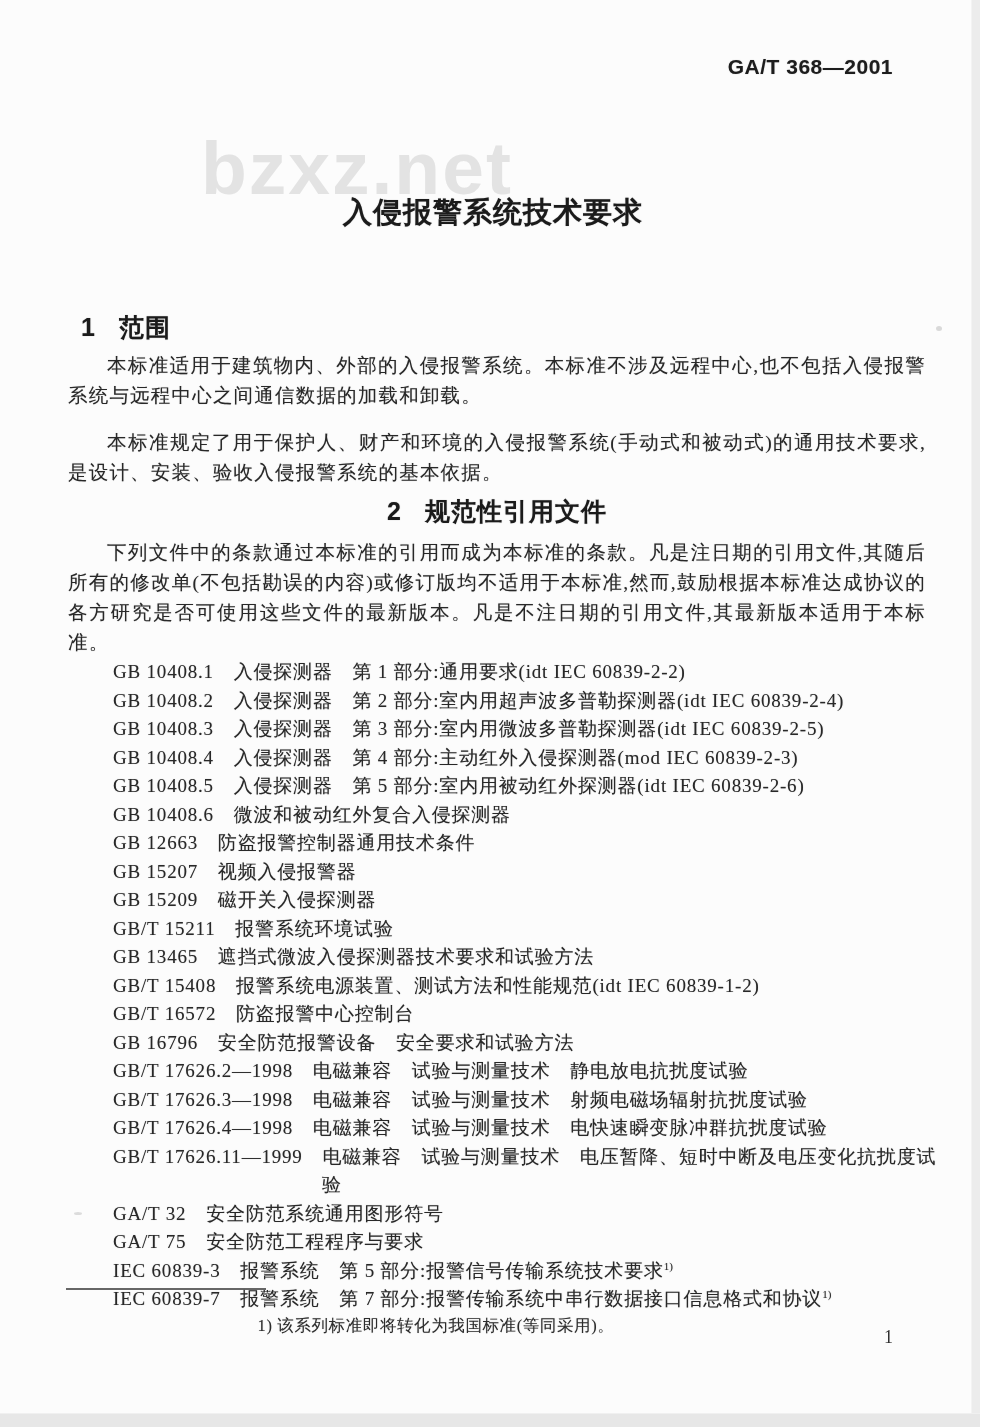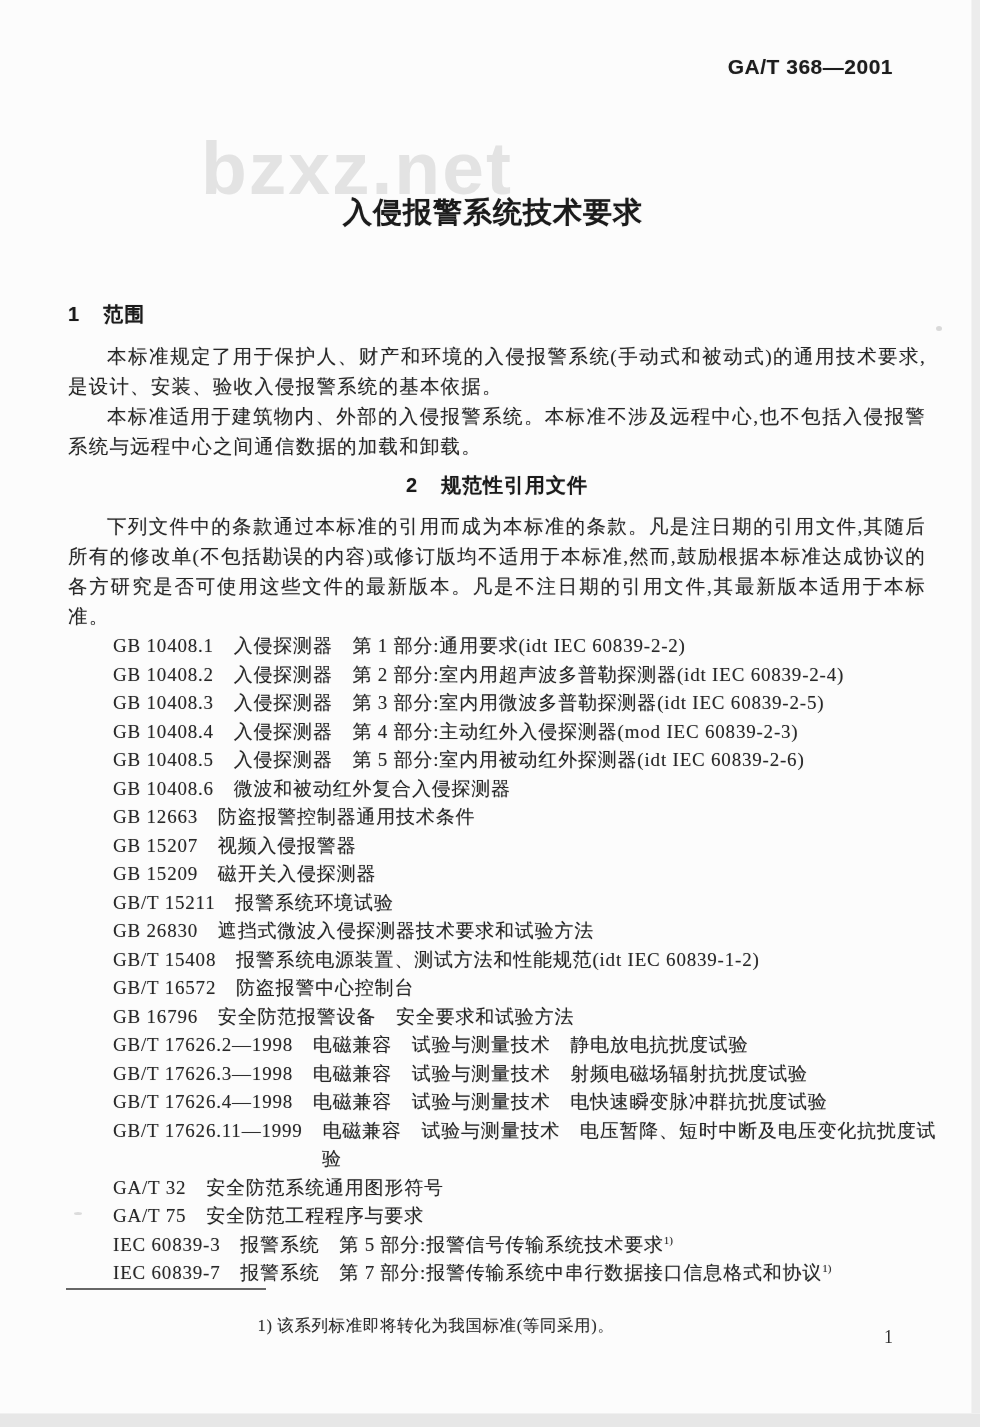--- a/index.html
+++ b/index.html
@@ -36,23 +36,23 @@
     text-align:center;
     font-family:"Liberation Sans", sans-serif;
     font-weight:700;font-size:29px;line-height:32px;
     letter-spacing:1px;color:#1b1b1b;
     transform:translateX(-7px);
     text-shadow:0 0 1px rgba(30,30,30,.4);
   }
 
   .content{position:absolute;left:68px;top:303px;width:858px;}
   .sec-heading{
-    margin:0;
+    margin:13px;
     font-family:"Liberation Sans", sans-serif;
-    font-weight:700;font-size:20px;line-height:22px;
+    font-weight:700;font-size:25px;line-height:22px;
     color:#1b1b1b;letter-spacing:1px;
     text-shadow:0 0 1px rgba(30,30,30,.4);
   }
   .sec-heading .hgap{display:inline-block;width:23px;}
   .sec-heading.sec2{margin-top:12px;text-align:center;}
 
   .body-para{
     margin:0;
     font-size:19.5px;line-height:30px;
     letter-spacing:1.2px;
@@ -102,39 +102,39 @@
   <div class="doc-code">GA/T 368—2001</div>
 
   <div class="watermark">bzxz.net</div>
 
   <h1 class="doc-title">入侵报警系统技术要求</h1>
 
   <div class="content">
 
     <h2 class="sec-heading"><span>1</span><span class="hgap"></span><span>范围</span></h2>
 
+    <p class="body-para">本标准适用于建筑物内、外部的入侵报警系统。本标准不涉及远程中心,也不包括入侵报警系统与远程中心之间通信数据的加载和卸载。</p>
     <p class="body-para first">本标准规定了用于保护人、财产和环境的入侵报警系统(手动式和被动式)的通用技术要求,是设计、安装、验收入侵报警系统的基本依据。</p>
-    <p class="body-para">本标准适用于建筑物内、外部的入侵报警系统。本标准不涉及远程中心,也不包括入侵报警系统与远程中心之间通信数据的加载和卸载。</p>
 
     <h2 class="sec-heading sec2"><span>2</span><span class="hgap"></span><span>规范性引用文件</span></h2>
 
     <p class="body-para intro">下列文件中的条款通过本标准的引用而成为本标准的条款。凡是注日期的引用文件,其随后所有的修改单(不包括勘误的内容)或修订版均不适用于本标准,然而,鼓励根据本标准达成协议的各方研究是否可使用这些文件的最新版本。凡是不注日期的引用文件,其最新版本适用于本标准。</p>
 
     <div class="ref-list" id="ref-list">
         <div class="ref-line"><span>GB 10408.1　入侵探测器　第 1 部分:通用要求(idt IEC 60839-2-2)</span></div>
         <div class="ref-line"><span>GB 10408.2　入侵探测器　第 2 部分:室内用超声波多普勒探测器(idt IEC 60839-2-4)</span></div>
         <div class="ref-line"><span>GB 10408.3　入侵探测器　第 3 部分:室内用微波多普勒探测器(idt IEC 60839-2-5)</span></div>
         <div class="ref-line"><span>GB 10408.4　入侵探测器　第 4 部分:主动红外入侵探测器(mod IEC 60839-2-3)</span></div>
         <div class="ref-line"><span>GB 10408.5　入侵探测器　第 5 部分:室内用被动红外探测器(idt IEC 60839-2-6)</span></div>
         <div class="ref-line"><span>GB 10408.6　微波和被动红外复合入侵探测器</span></div>
         <div class="ref-line"><span>GB 12663　防盗报警控制器通用技术条件</span></div>
         <div class="ref-line"><span>GB 15207　视频入侵报警器</span></div>
         <div class="ref-line"><span>GB 15209　磁开关入侵探测器</span></div>
         <div class="ref-line"><span>GB/T 15211　报警系统环境试验</span></div>
-        <div class="ref-line"><span>GB 26830　遮挡式微波入侵探测器技术要求和试验方法</span></div>
+        <div class="ref-line"><span>GB 13465　遮挡式微波入侵探测器技术要求和试验方法</span></div>
         <div class="ref-line"><span>GB/T 15408　报警系统电源装置、测试方法和性能规范(idt IEC 60839-1-2)</span></div>
         <div class="ref-line"><span>GB/T 16572　防盗报警中心控制台</span></div>
         <div class="ref-line"><span>GB 16796　安全防范报警设备　安全要求和试验方法</span></div>
         <div class="ref-line"><span>GB/T 17626.2—1998　电磁兼容　试验与测量技术　静电放电抗扰度试验</span></div>
         <div class="ref-line"><span>GB/T 17626.3—1998　电磁兼容　试验与测量技术　射频电磁场辐射抗扰度试验</span></div>
         <div class="ref-line"><span>GB/T 17626.4—1998　电磁兼容　试验与测量技术　电快速瞬变脉冲群抗扰度试验</span></div>
         <div class="ref-line"><span>GB/T 17626.11—1999　电磁兼容　试验与测量技术　电压暂降、短时中断及电压变化抗扰度试</span></div>
         <div class="ref-line cont"><span>验</span></div>
         <div class="ref-line"><span>GA/T 32　安全防范系统通用图形符号</span></div>
         <div class="ref-line"><span>GA/T 75　安全防范工程程序与要求</span></div>

